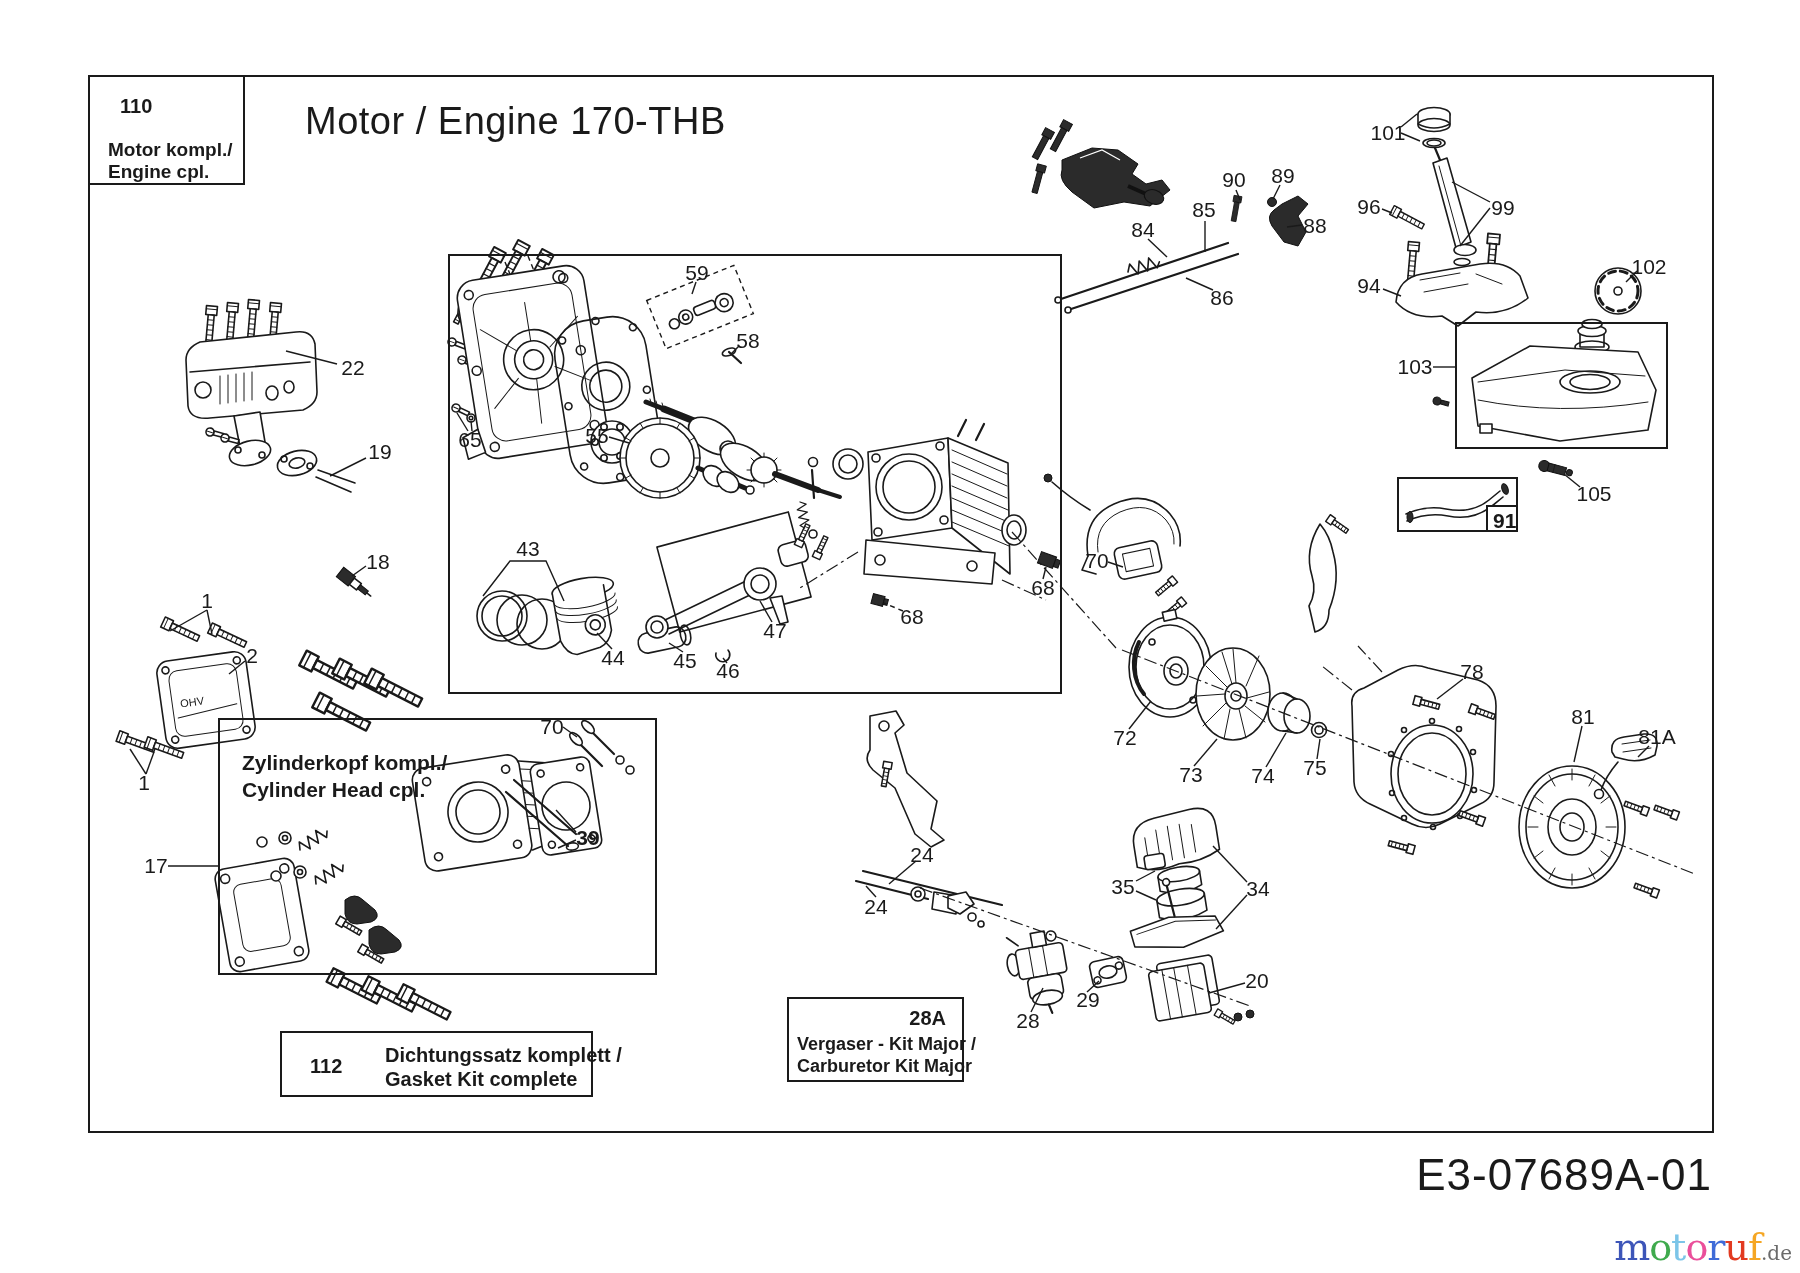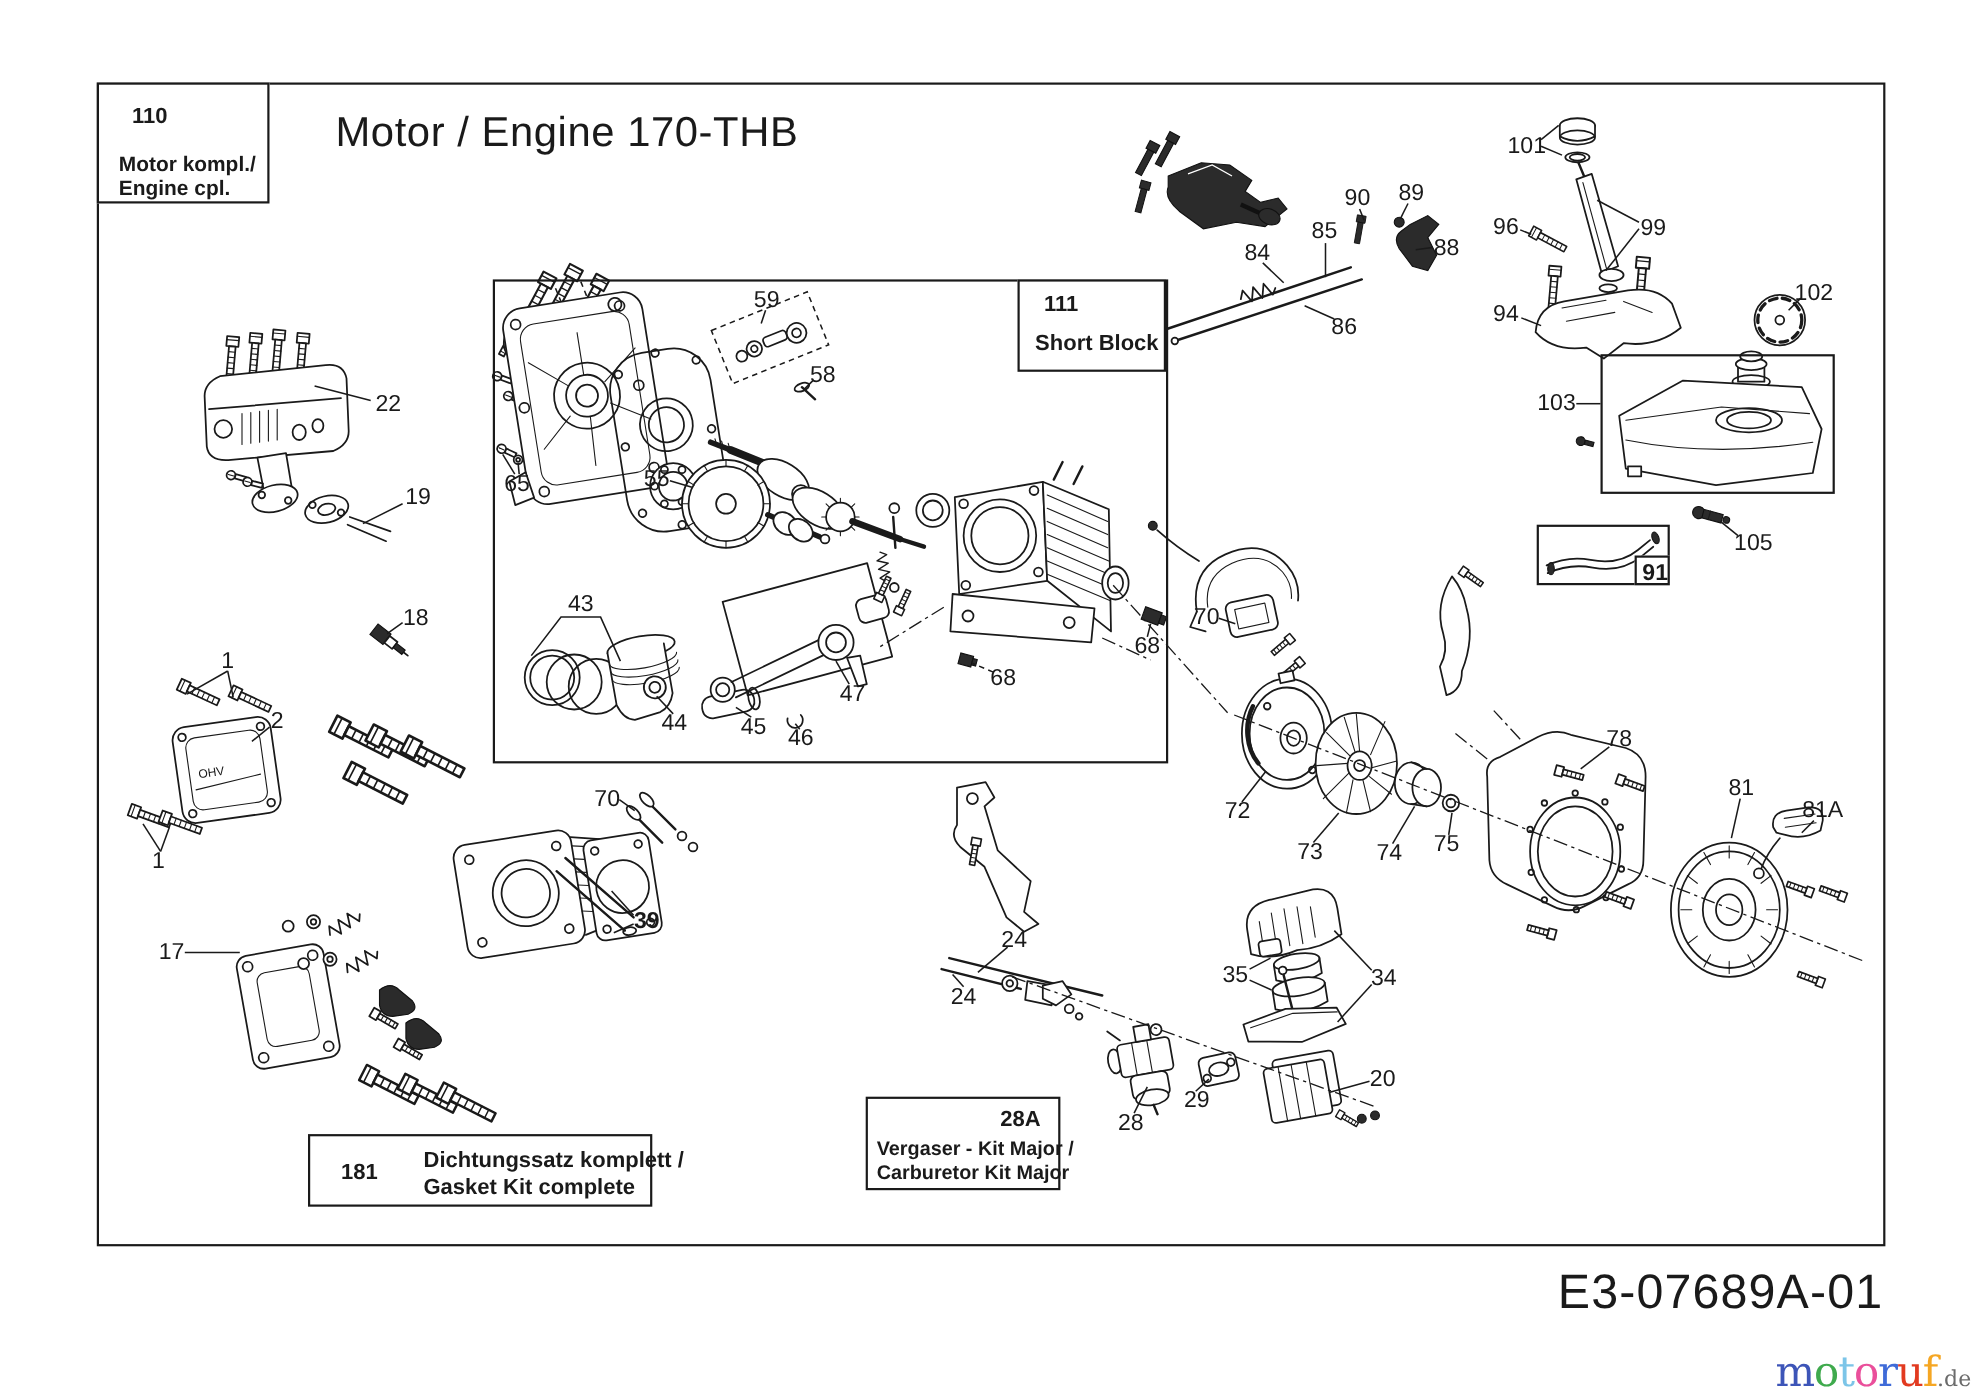--- a/index.html
+++ b/index.html
@@ -670,28 +670,28 @@
 
   <div class="cbox b110">
     <span class="num" style="left:30px;top:18px;">110</span>
     <div class="t19" style="left:18px;top:62px;">Motor kompl./</div>
     <div class="t19" style="left:18px;top:84px;">Engine cpl.</div>
   </div>
 
   <div class="title">Motor / Engine 170-THB</div>
 
   <div class="cbox bshort"></div>
-  <div class="cbox b111">
-    <span class="num" style="left:22px;top:10px;">111</span>
-    <div class="t20" style="left:14px;top:44px;">Short Block</div>
+
+  <div class="cbox bhead">
+    <div class="t21" style="left:22px;top:30px;">Zylinderkopf kompl./</div>
+    <div class="t21" style="left:22px;top:57px;">Cylinder Head cpl.</div>
   </div>
 
-
   <div class="cbox b112">
-    <span class="num" style="left:28px;top:22px;">181</span>
+    <span class="num" style="left:28px;top:22px;">112</span>
     <div class="t20" style="left:103px;top:10px;">Dichtungssatz komplett /</div>
     <div class="t20" style="left:103px;top:34px;">Gasket Kit complete</div>
   </div>
 
   <div class="cbox b28a">
     <span class="num" style="right:16px;top:8px;">28A</span>
     <div class="t19" style="left:8px;top:34px;font-size:18px;">Vergaser - Kit Major /</div>
     <div class="t19" style="left:8px;top:56px;font-size:18px;">Carburetor Kit Major</div>
   </div>
 

